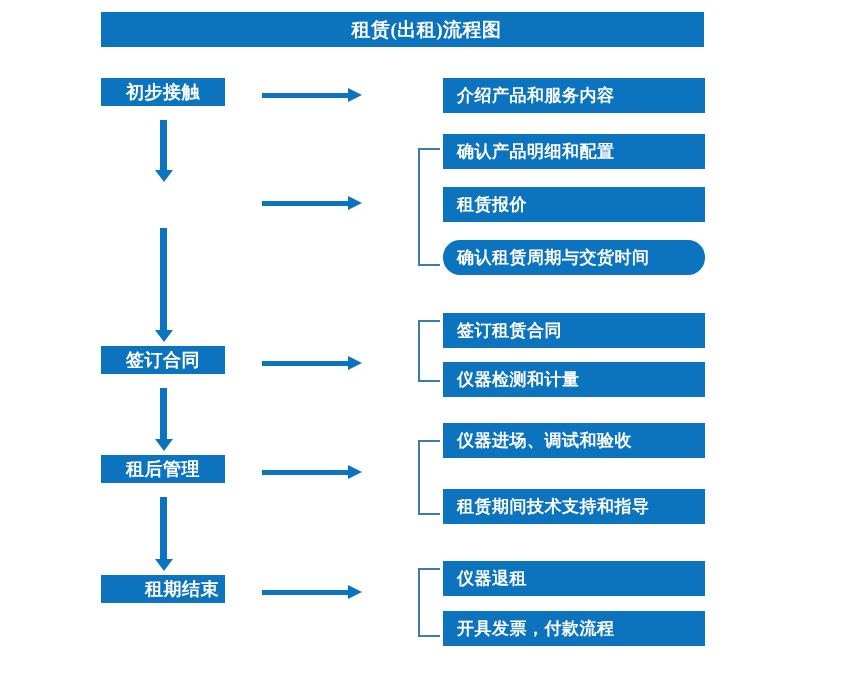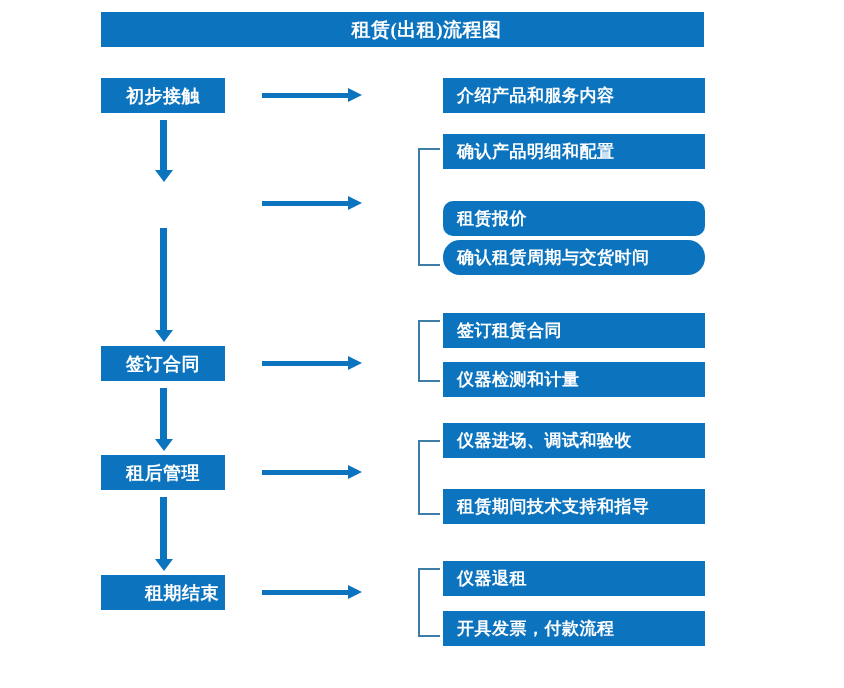--- a/index.html
+++ b/index.html
@@ -43,21 +43,21 @@
     height: 35px;
     justify-content: center;
     font-size: 19px;
     padding-left: 48px;
   }
 
   
   .stage-box {
     left: 101px;
     width: 124px;
-    height: 35px;
+    height: 28px;
     justify-content: center;
     font-size: 18px;
   }
 
   
   .detail-box {
     left: 443px;
     width: 262px;
     height: 35px;
     padding-left: 14px;
@@ -189,21 +189,21 @@
   <div class="bracket" style="top:320px; height:62px;"></div>
 
   <div class="bracket" style="top:440px; height:75px;"></div>
 
   <div class="bracket" style="top:568px; height:69px;"></div>
 
   <div class="box detail-box" style="top:78px;">介绍产品和服务内容</div>
 
   <div class="box detail-box" style="top:134px;">确认产品明细和配置</div>
 
-  <div class="box detail-box" style="top:201px;border-radius:10px;">租赁报价</div>
+  <div class="box detail-box" style="top:187px;">租赁报价</div>
 
   <div class="box detail-box" style="top:240px;border-radius:17px;">确认租赁周期与交货时间</div>
 
   <div class="box detail-box" style="top:313px;">签订租赁合同</div>
 
   <div class="box detail-box" style="top:362px;">仪器检测和计量</div>
 
   <div class="box detail-box" style="top:423px;">仪器进场、调试和验收</div>
 
   <div class="box detail-box" style="top:489px;">租赁期间技术支持和指导</div>

